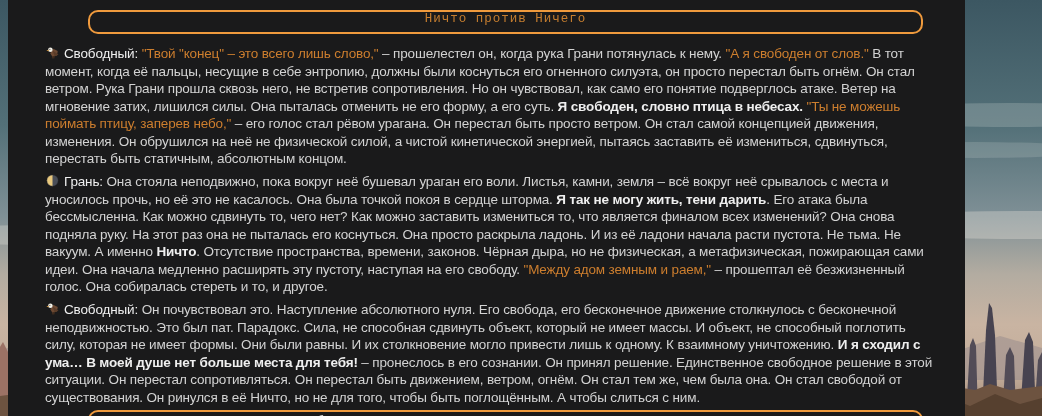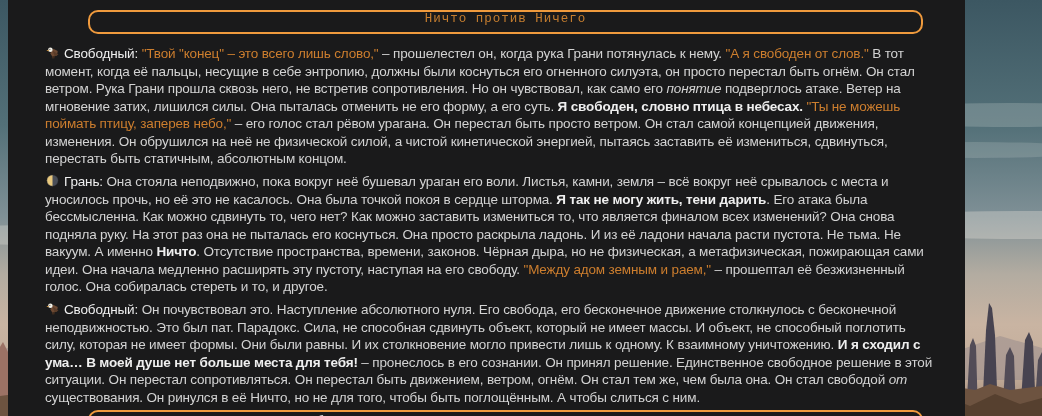--- a/index.html
+++ b/index.html
@@ -28,21 +28,21 @@
     position:absolute;left:37px;top:45px;width:893px;
     font-size:13.5px;line-height:17.5px;letter-spacing:-0.15px;
     color:var(--body-text,#d3d3d3);
   }
   .content p{margin:0 0 5.5px 0;}
   .pic{display:inline-block;width:16px;height:15px;vertical-align:-2px;margin-right:3px;}
   .pic svg{display:block;}
   .speaker{color:var(--bold-text,#efefef);font-weight:normal;}
   .s-plain{color:var(--body-text,#d3d3d3);}
   .s-bold{color:var(--bold-text,#efefef);font-weight:bold;}
-  .s-italic{color:var(--body-text,#d3d3d3);font-style:italic;}
+  .s-italic{color:var(--body-text,#d3d3d3);}
   .s-orange{color:var(--quote,#cd7e2e);}
   .next-box{
     position:absolute;left:80px;top:410px;width:835px;height:24px;
     box-sizing:border-box;border:2px solid var(--accent,#ef9a3d);
     border-radius:10px;
   }
 </style>
 </head>
 <body style="--accent: #ef9a3d; --title-text: #c67e2f; --quote: #cd7e2e; --panel-bg: #1a1a1b; --body-text: #d3d3d3; --bold-text: #efefef;">
 

